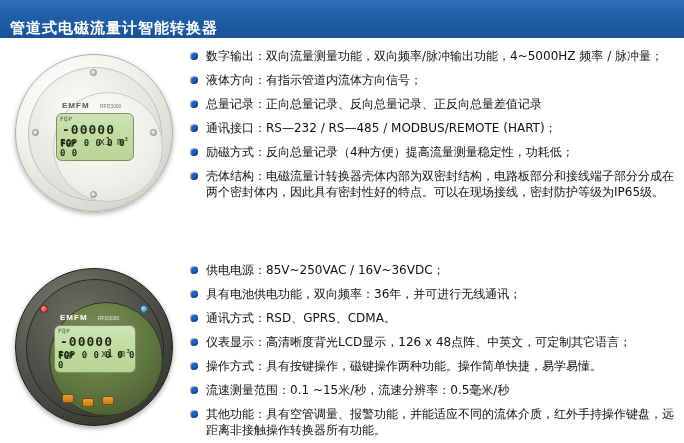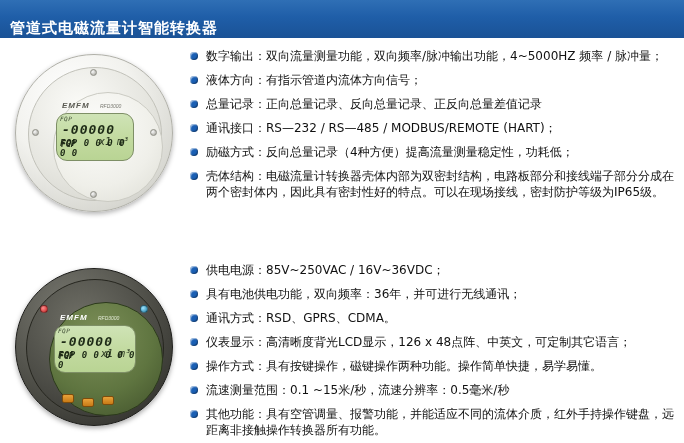--- a/index.html
+++ b/index.html
@@ -83,21 +83,21 @@
     width: 8px; height: 8px;
     border-radius: 50%;
     background: #1a5fb4;
     box-shadow: inset -1px -1px 1px rgba(0,0,0,0.35), inset 1px 1px 1px rgba(255,255,255,0.6);
   }
   ul.speclist li .txt { display: block; }
 
   
   .device {
     position: relative;
-    width: 160px; height: 160px; font-style: italic;
+    width: 160px; height: 160px;
   }
   .device-white {
     position: absolute; left: 0; top: 0;
     width: 158px; height: 158px;
     border-radius: 50%;
     background: radial-gradient(circle at 35% 28%, #ffffff 0%, #f2f2ee 42%, #d8d8d2 76%, #b9b9b2 100%);
     border: 1px solid #b0b0a8;
     box-shadow: 0 2px 5px rgba(0,0,0,0.30);
   }
   .device-white .inner-ring {
@@ -121,21 +121,21 @@
     border-radius: 50%;
     background: radial-gradient(circle at 35% 35%, #fafafa, #9a9a92);
     border: 1px solid #8f8f87;
   }
 
   
   .lcd {
     position: absolute;
     background: linear-gradient(to bottom, #cfe3b6 0%, #c2da9f 55%, #b9d494 100%);
     border: 1px solid #7e8f66;
-    border-radius: 11px;
+    border-radius: 6px;
     overflow: hidden;
     font-family: "DejaVu Sans Mono", monospace;
     color: #22301a;
   }
   .lcd .l-top {
     position: absolute; left: 3px; top: 1px;
     font-size: 6px; letter-spacing: 0.5px; color: #3c4a32;
   }
   .lcd .l-main {
     position: absolute; left: 5px; top: 8px;

